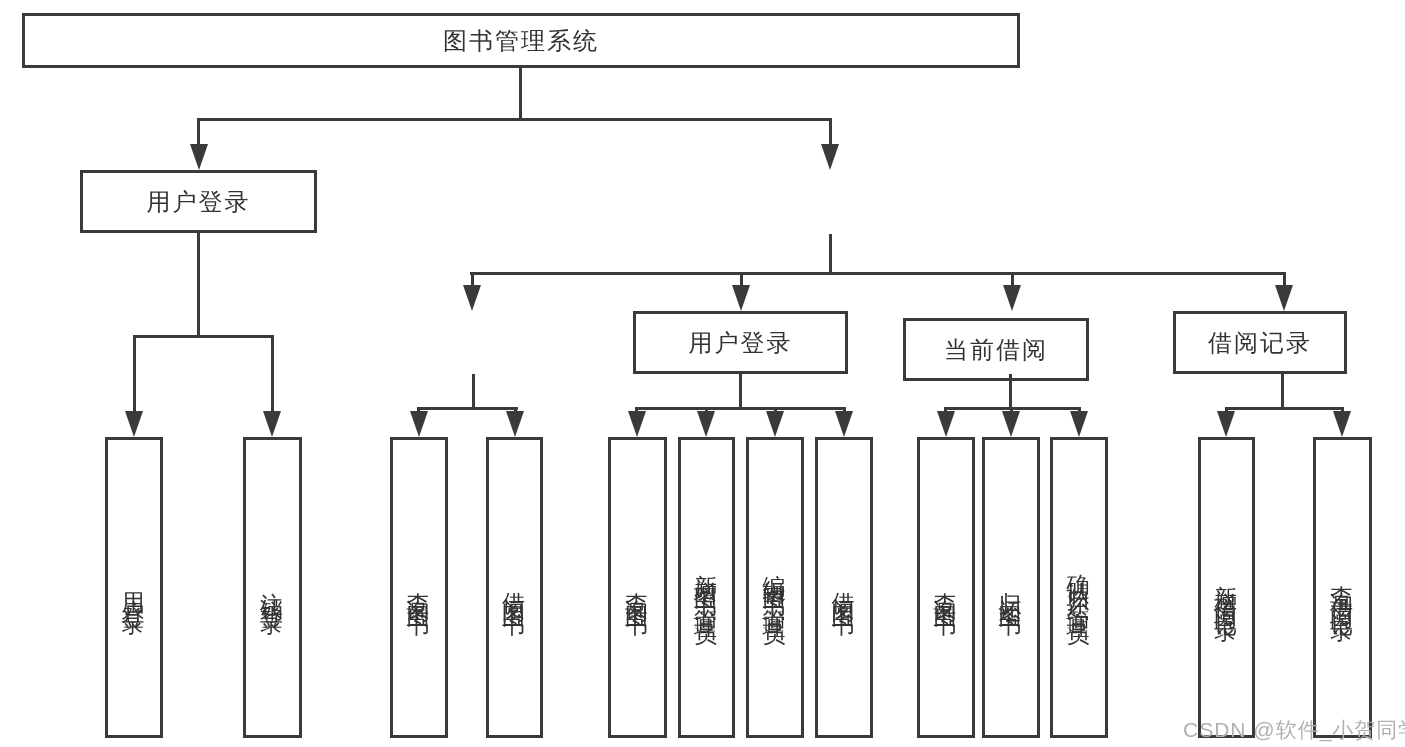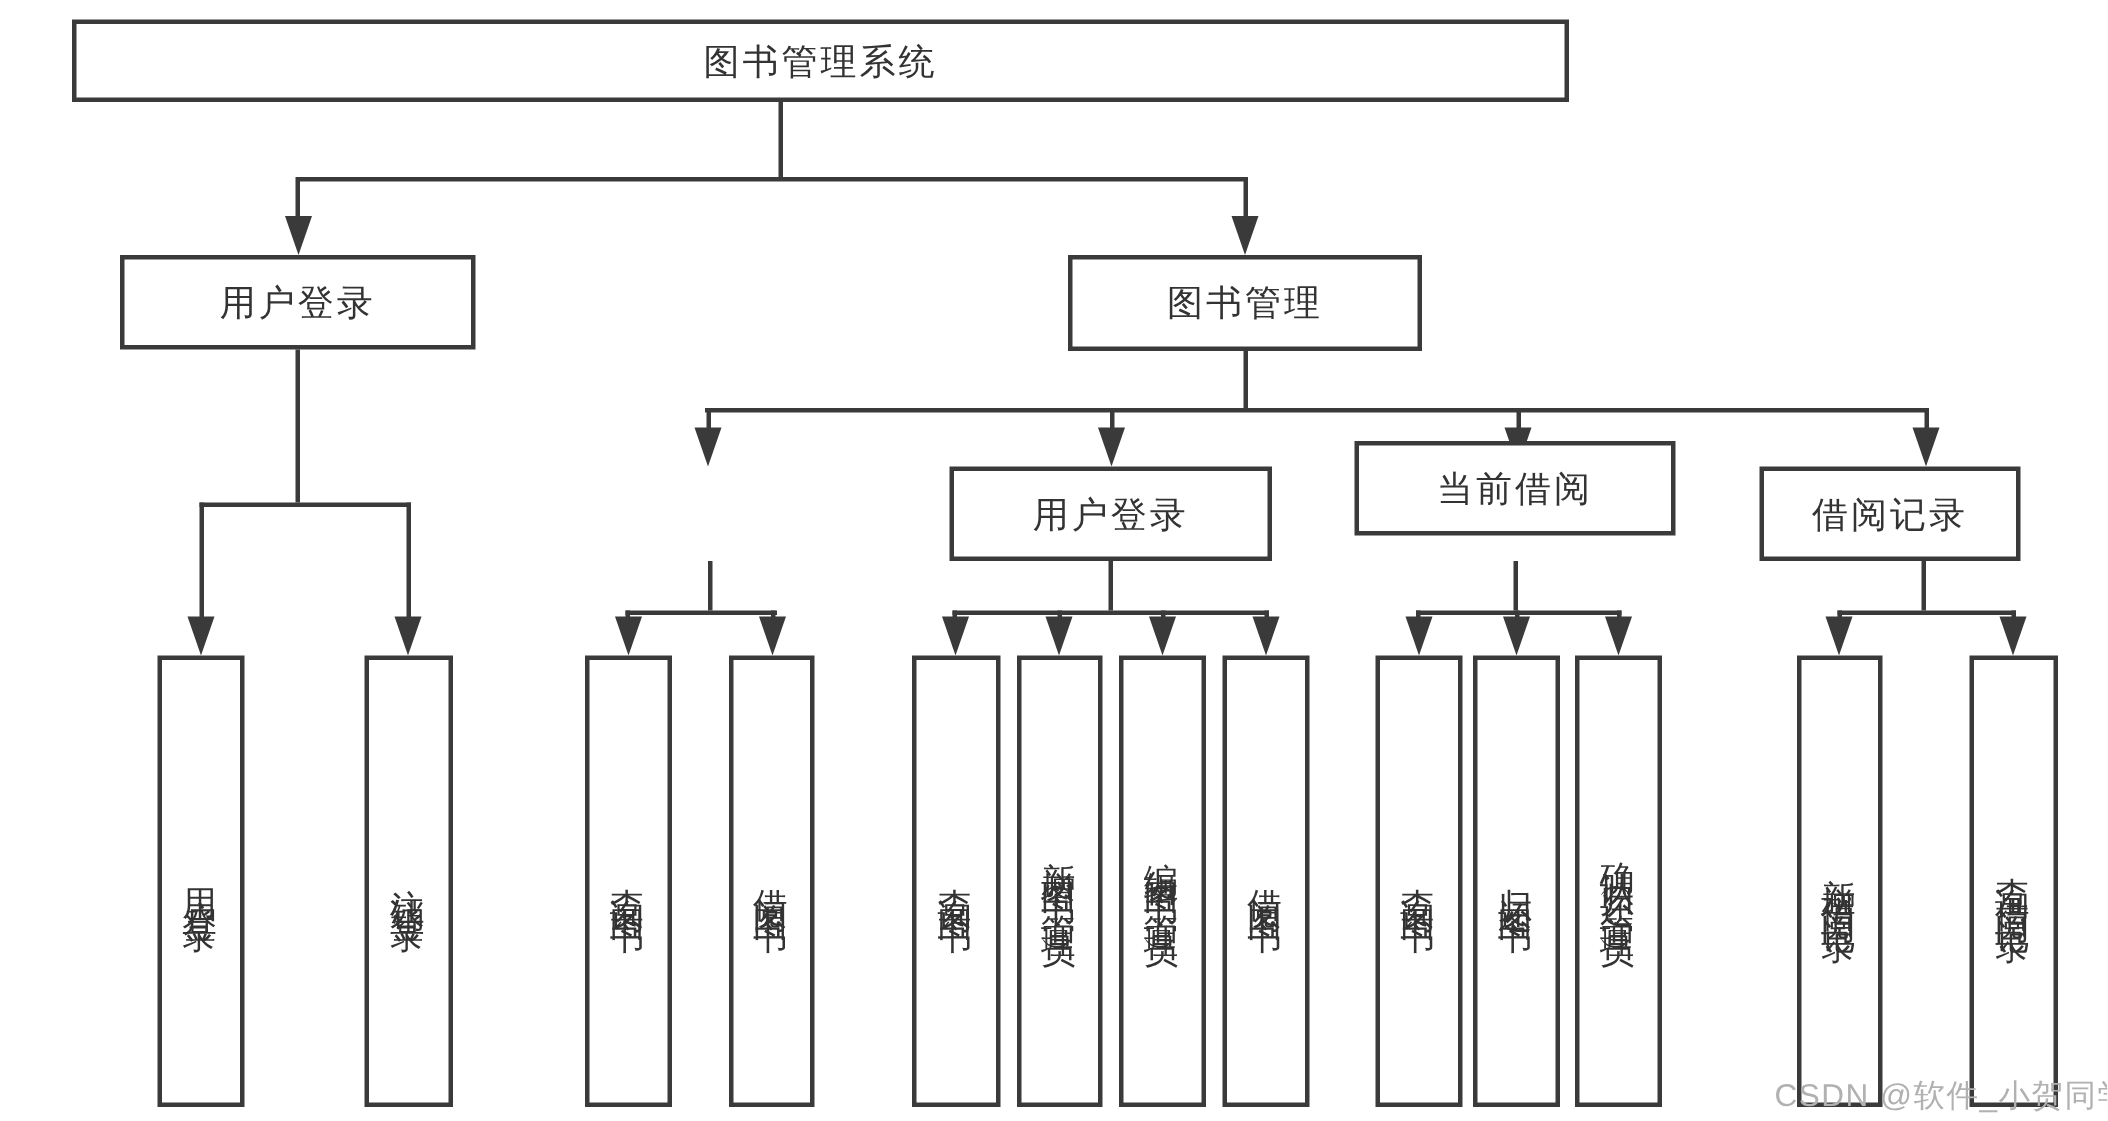--- a/index.html
+++ b/index.html
@@ -50,31 +50,30 @@
     letter-spacing: 1px;
     z-index: 5;
     white-space: nowrap;
   }
 </style>
 </head>
 <body>
 
 <div class="stage">
 
-  <div class="box" style="left:22px; top:13px; width:998px; height:55px;margin-left:26px;">图书管理系统</div>
+  <div class="box" style="left:22px; top:13px; width:998px; height:55px;">图书管理系统</div>
 
   <div class="vline" style="left:519px; top:68px; width:3px; height:52px;"></div>
   <div class="hline" style="left:198px; top:118px; width:634px; height:3px;"></div>
   <div class="vline" style="left:197px; top:118px; width:3px; height:30px;"></div>
   <div class="arrow-down" style="left:190px; top:144px;"></div>
   <div class="vline" style="left:829px; top:118px; width:3px; height:30px;"></div>
   <div class="arrow-down" style="left:821px; top:144px;"></div>
 
   <div class="box" style="left:80px; top:170px; width:237px; height:63px;">用户登录</div>
-  <div class="box" style="left:712px; top:170px; width:236px; height:64px;">图书管理</div>
 
   <div class="vline" style="left:197px; top:233px; width:3px; height:102px;"></div>
   <div class="hline" style="left:133px; top:335px; width:141px; height:3px;"></div>
   <div class="vline" style="left:133px; top:335px; width:3px; height:78px;"></div>
   <div class="arrow-down" style="left:125px; top:411px;"></div>
   <div class="vline" style="left:271px; top:335px; width:3px; height:78px;"></div>
   <div class="arrow-down" style="left:263px; top:411px;"></div>
 
   <div class="box vbox" style="left:105px; top:437px; width:58px; height:301px;">用户登录</div>
   <div class="box vbox" style="left:243px; top:437px; width:59px; height:301px;">注销登录</div>
@@ -84,21 +83,21 @@
   <div class="vline" style="left:471px; top:272px; width:3px; height:16px;"></div>
   <div class="arrow-down" style="left:463px; top:285px;"></div>
   <div class="vline" style="left:740px; top:272px; width:3px; height:16px;"></div>
   <div class="arrow-down" style="left:732px; top:285px;"></div>
   <div class="vline" style="left:1011px; top:272px; width:3px; height:16px;"></div>
   <div class="arrow-down" style="left:1003px; top:285px;"></div>
   <div class="vline" style="left:1283px; top:272px; width:3px; height:16px;"></div>
   <div class="arrow-down" style="left:1275px; top:285px;"></div>
 
   <div class="box" style="left:633px; top:311px; width:215px; height:63px;">用户登录</div>
-  <div class="box" style="left:903px; top:294px; width:214px; height:63px;">当前借阅</div>
+  <div class="box" style="left:903px; top:318px; width:186px; height:63px;">当前借阅</div>
   <div class="box" style="left:1173px; top:311px; width:174px; height:63px;">借阅记录</div>
 
   <div class="vline" style="left:472px; top:374px; width:3px; height:33px;"></div>
   <div class="hline" style="left:417px; top:407px; width:101px; height:3px;"></div>
   <div class="vline" style="left:417px; top:407px; width:3px; height:8px;"></div>
   <div class="arrow-down" style="left:410px; top:411px;"></div>
   <div class="vline" style="left:514px; top:407px; width:3px; height:8px;"></div>
   <div class="arrow-down" style="left:506px; top:411px;"></div>
 
   <div class="box vbox" style="left:390px; top:437px; width:58px; height:301px;">查询图书</div>

